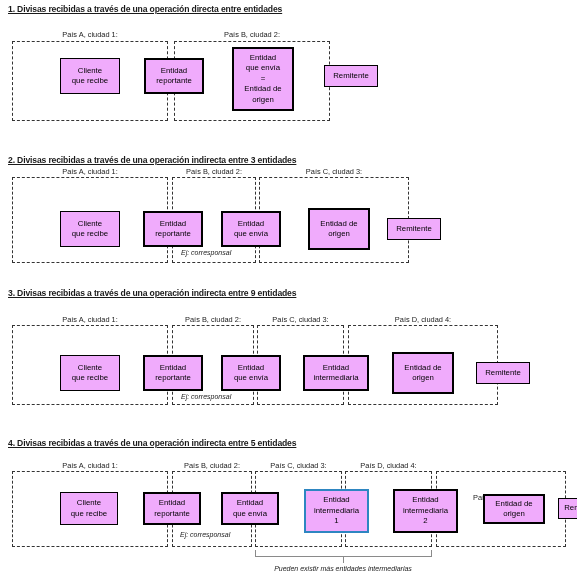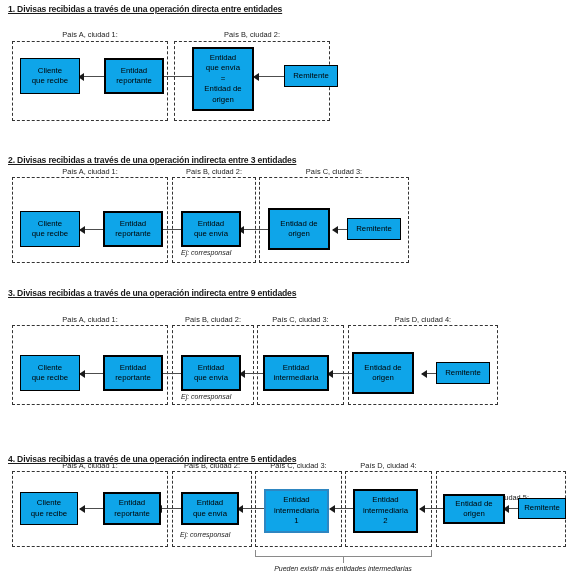--- a/index.html
+++ b/index.html
@@ -42,31 +42,32 @@
     font-size: 7.4px;
     white-space: nowrap;
     color: #1a1a1a;
     text-align: center;
   }
 
   
   .box {
     position: absolute;
     box-sizing: border-box;
-    background: #0ea5e9;
+    background: #f0abfc;
     border: 1px solid #000000;
     display: flex;
     align-items: center;
     justify-content: center;
     text-align: center;
     font-size: 7.8px;
     line-height: 10.5px;
     color: #000000;
     padding: 1px 2px;
     z-index: 3;
+    margin-left: 40px;
   }
   .box.thick { border-width: 2px; }
   .box.blue  { border: 2px solid #2E86C1; }
 
   
   .arrow {
     position: absolute;
     height: 1px;
     background: #4d4d4d;
     z-index: 2;
@@ -196,21 +197,21 @@
   <div class="box thick" style="left:181px; top:355px; width:60px; height:36px; white-space:pre-line;">Entidad
 que envía</div>
   <div class="box thick" style="left:263px; top:355px; width:66px; height:36px; white-space:pre-line;">Entidad
 intermediaria</div>
   <div class="box thick" style="left:352px; top:352px; width:62px; height:42px; white-space:pre-line;">Entidad de
 origen</div>
   <div class="box" style="left:436px; top:362px; width:54px; height:22px; white-space:pre-line;">Remitente</div>
 
   <div class="note" style="left:181px; top:393px;">Ej: corresponsal</div>
 
-  <div class="section-title" style="top:454px;">4. Divisas recibidas a través de una operación indirecta entre 5 entidades</div>
+  <div class="section-title" style="top:438px;">4. Divisas recibidas a través de una operación indirecta entre 5 entidades</div>
 
   <div class="country-label" style="left:12px; top:461px; width:156px;">País A, ciudad 1:</div>
   <div class="country" style="left:12px; top:471px; width:156px; height:76px;"></div>
 
   <div class="country-label" style="left:172px; top:461px; width:80px;">País B, ciudad 2:</div>
   <div class="country" style="left:172px; top:471px; width:80px; height:76px;"></div>
 
   <div class="country-label" style="left:255px; top:461px; width:87px;">País C, ciudad 3:</div>
   <div class="country" style="left:255px; top:471px; width:87px; height:76px;"></div>
 

